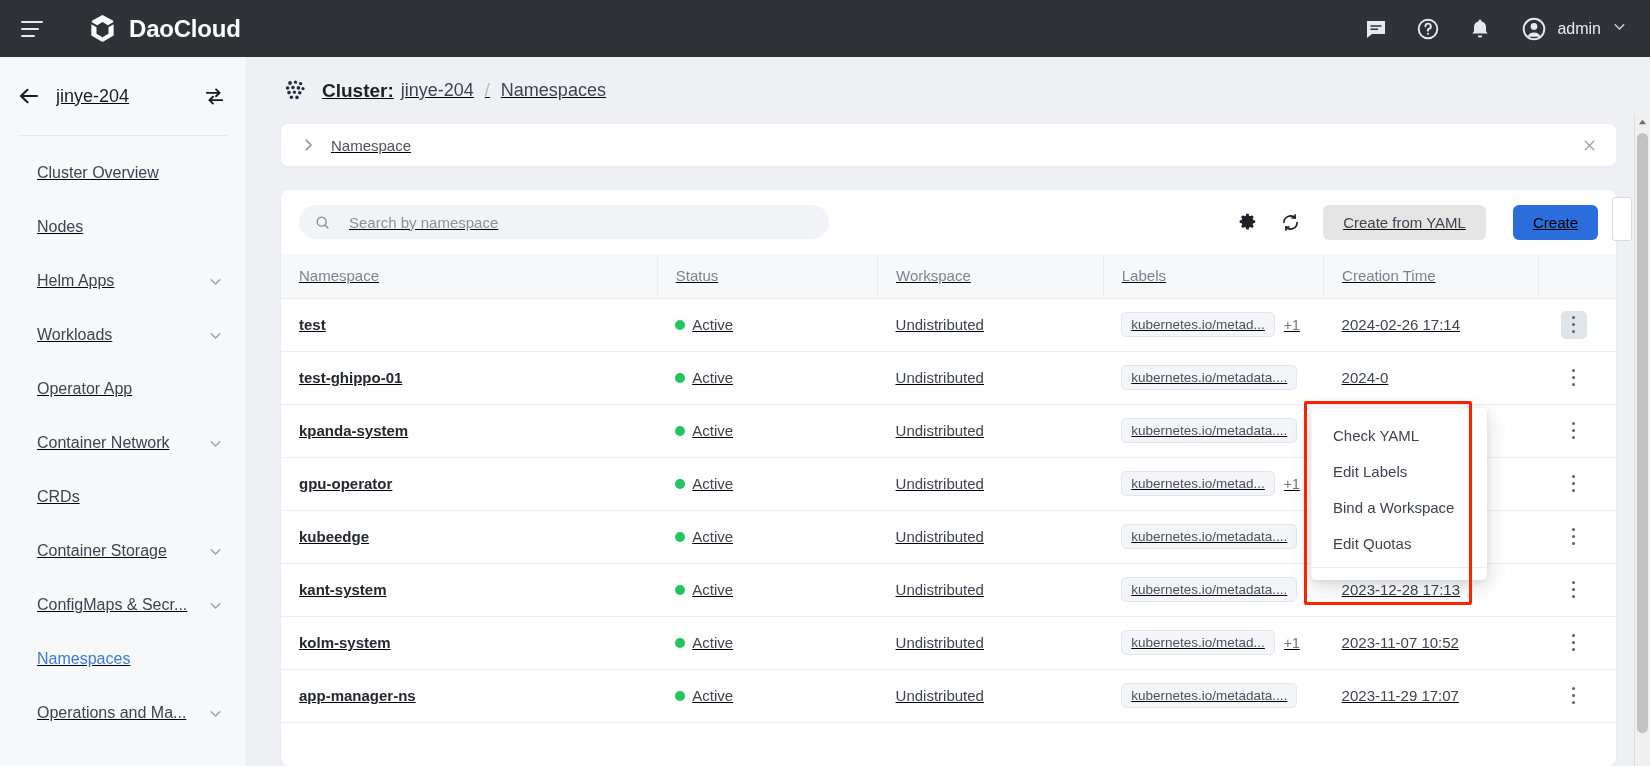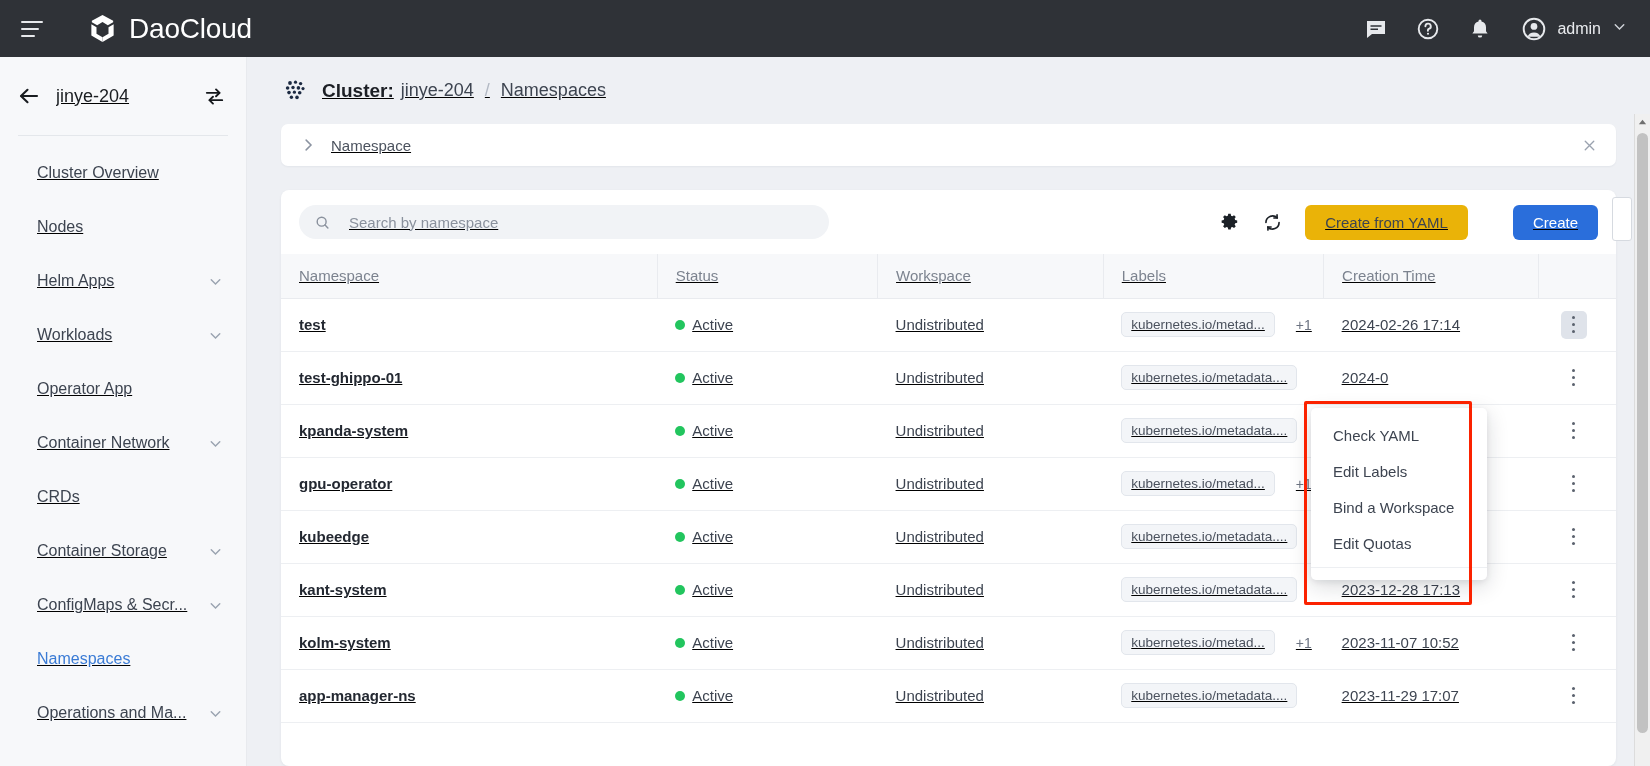--- a/index.html
+++ b/index.html
@@ -19,21 +19,21 @@
   }
   .hamburger { width: 30px; height: 30px; display: flex; flex-direction: column;
     justify-content: center; gap: 5px; cursor: pointer; padding: 0 3px; }
   .hamburger span { display: block; height: 2px; background: #e7e9ec; border-radius: 1px; }
   .hamburger span:nth-child(1) { width: 22px; }
   .hamburger span:nth-child(2) { width: 18px; }
   .hamburger span:nth-child(3) { width: 14px; }
 
   .brand { display: flex; align-items: center; gap: 11px; margin-left: 39px; }
   .brand-logo { width: 31px; height: 31px; }
-  .brand-name { color: #ffffff; font-size: 28px; font-weight: normal; letter-spacing: -0.2px; }
+  .brand-name { color: #ffffff; font-size: 24px; font-weight: bold; letter-spacing: -0.2px; }
 
   .topbar-right { margin-left: auto; display: flex; align-items: center; gap: 26px; }
   .tb-icon { width: 26px; height: 26px; display: flex; align-items: center; justify-content: center;
     cursor: pointer; color: #e7e9ec; }
   .user-chip { display: flex; align-items: center; gap: 10px; cursor: pointer; margin-left: 2px; }
   .user-name { color: #e9ebee; font-size: 16px; }
   .chev-white { color: #cfd3d8; }
 
   
   .body { flex: 1; display: flex; min-height: 0; position: relative; text-decoration: underline; }
@@ -100,22 +100,22 @@
   }
   .search input::placeholder { color: #8a919d; }
   .tb-actions { margin-left: auto; display: flex; align-items: center; gap: 19px; }
   .ic-btn { width: 24px; height: 24px; display: flex; align-items: center; justify-content: center;
     cursor: pointer; color: #1c2127; }
   .btn {
     height: 35px; border-radius: 6px; display: flex; align-items: center; justify-content: center;
     padding: 0 20px; font-size: 15px; cursor: pointer; white-space: nowrap; border: none;
     font-family: "Liberation Sans", sans-serif;
   }
-  .btn-secondary { background: #eab308; color: #3d4450; margin-left: 2px; }
-  .btn-primary { background: #2a6edb; color: #ffffff; margin-left: 26px; }
+  .btn-secondary { background: #e5e5e5; color: #3d4450; margin-left: 2px; }
+  .btn-primary { background: #2a6edb; color: #000000; margin-left: 8px; }
 
   
   .tbl-wrap { flex: 1; min-height: 0; overflow: hidden; }
   table { width: 100%; border-collapse: collapse; table-layout: fixed; }
   thead th {
     background: #f7f8fa; text-align: left; font-size: 15px; font-weight: normal;
     color: #7c838f; padding: 13px 0 13px 18px; border-right: 1px solid #e9ebef;
     border-bottom: 1px solid #e9ebef; height: 44px;
   }
   thead th:last-child { border-right: none; }
@@ -125,21 +125,21 @@
   }
   .c-ns   { width: 350px; }
   .c-st   { width: 205px; }
   .c-ws   { width: 210px; }
   .c-lb   { width: 205px; }
   .c-ct   { width: 200px; }
   .c-ac   { width: 72px; }
   .ns-name { font-weight: bold; color: #232831; }
   .status { display: flex; align-items: center; gap: 7px; }
   .dot { width: 10px; height: 10px; border-radius: 50%; background: #22c55e; flex: 0 0 10px; }
-  .labels-cell { display: flex; align-items: center; gap: 21px; }
+  .labels-cell { display: flex; align-items: center; gap: 9px; }
   .chip {
     background: #f3f5f8; border: 1px solid #e2e6ec; border-radius: 5px;
     font-size: 13.5px; color: #4b525e; padding: 4px 9px; max-width: 180px;
     white-space: nowrap; overflow: hidden; text-overflow: ellipsis;
   }
   .plus { font-size: 14px; color: #6b7280; }
   .kebab {
     width: 26px; height: 28px; border-radius: 5px; display: flex; flex-direction: column;
     align-items: center; justify-content: center; gap: 3.5px; cursor: pointer; margin-left: 4px;
   }

